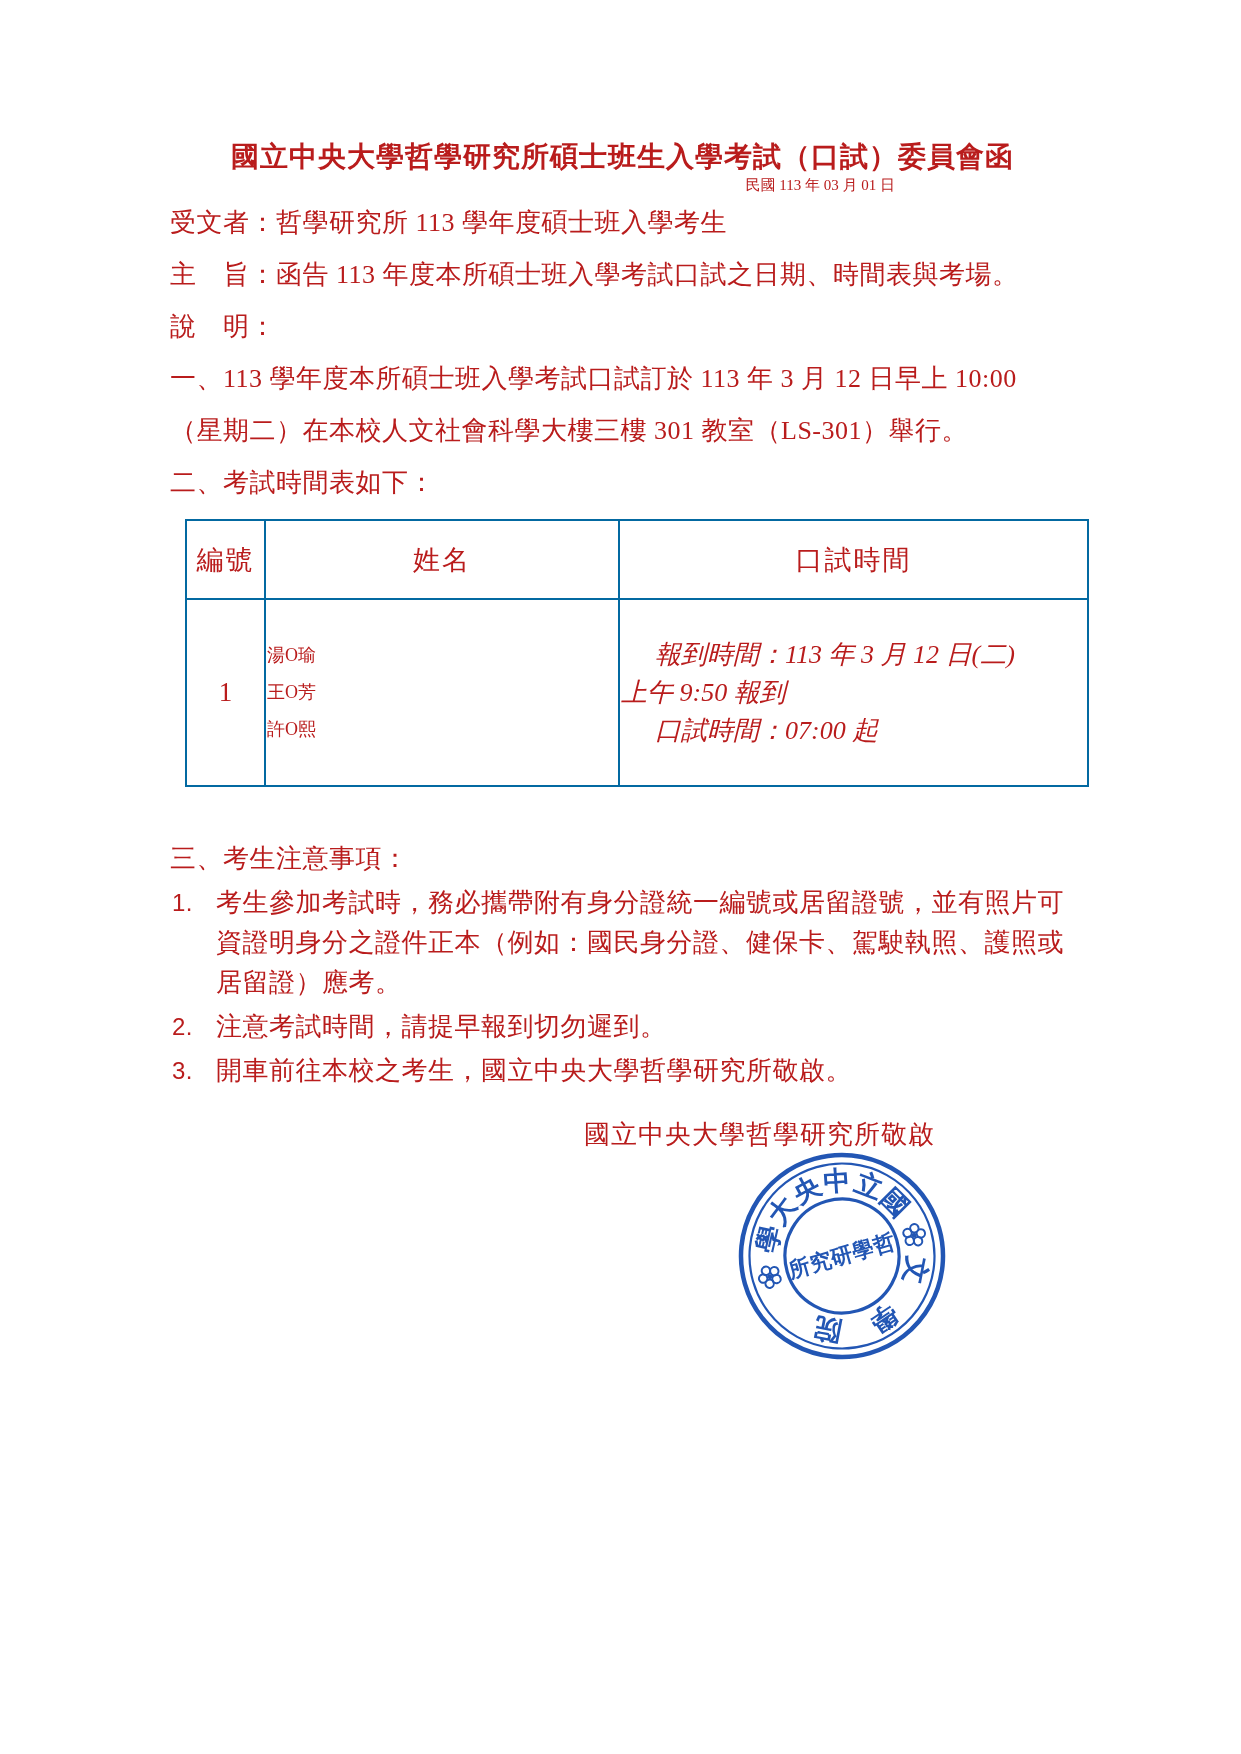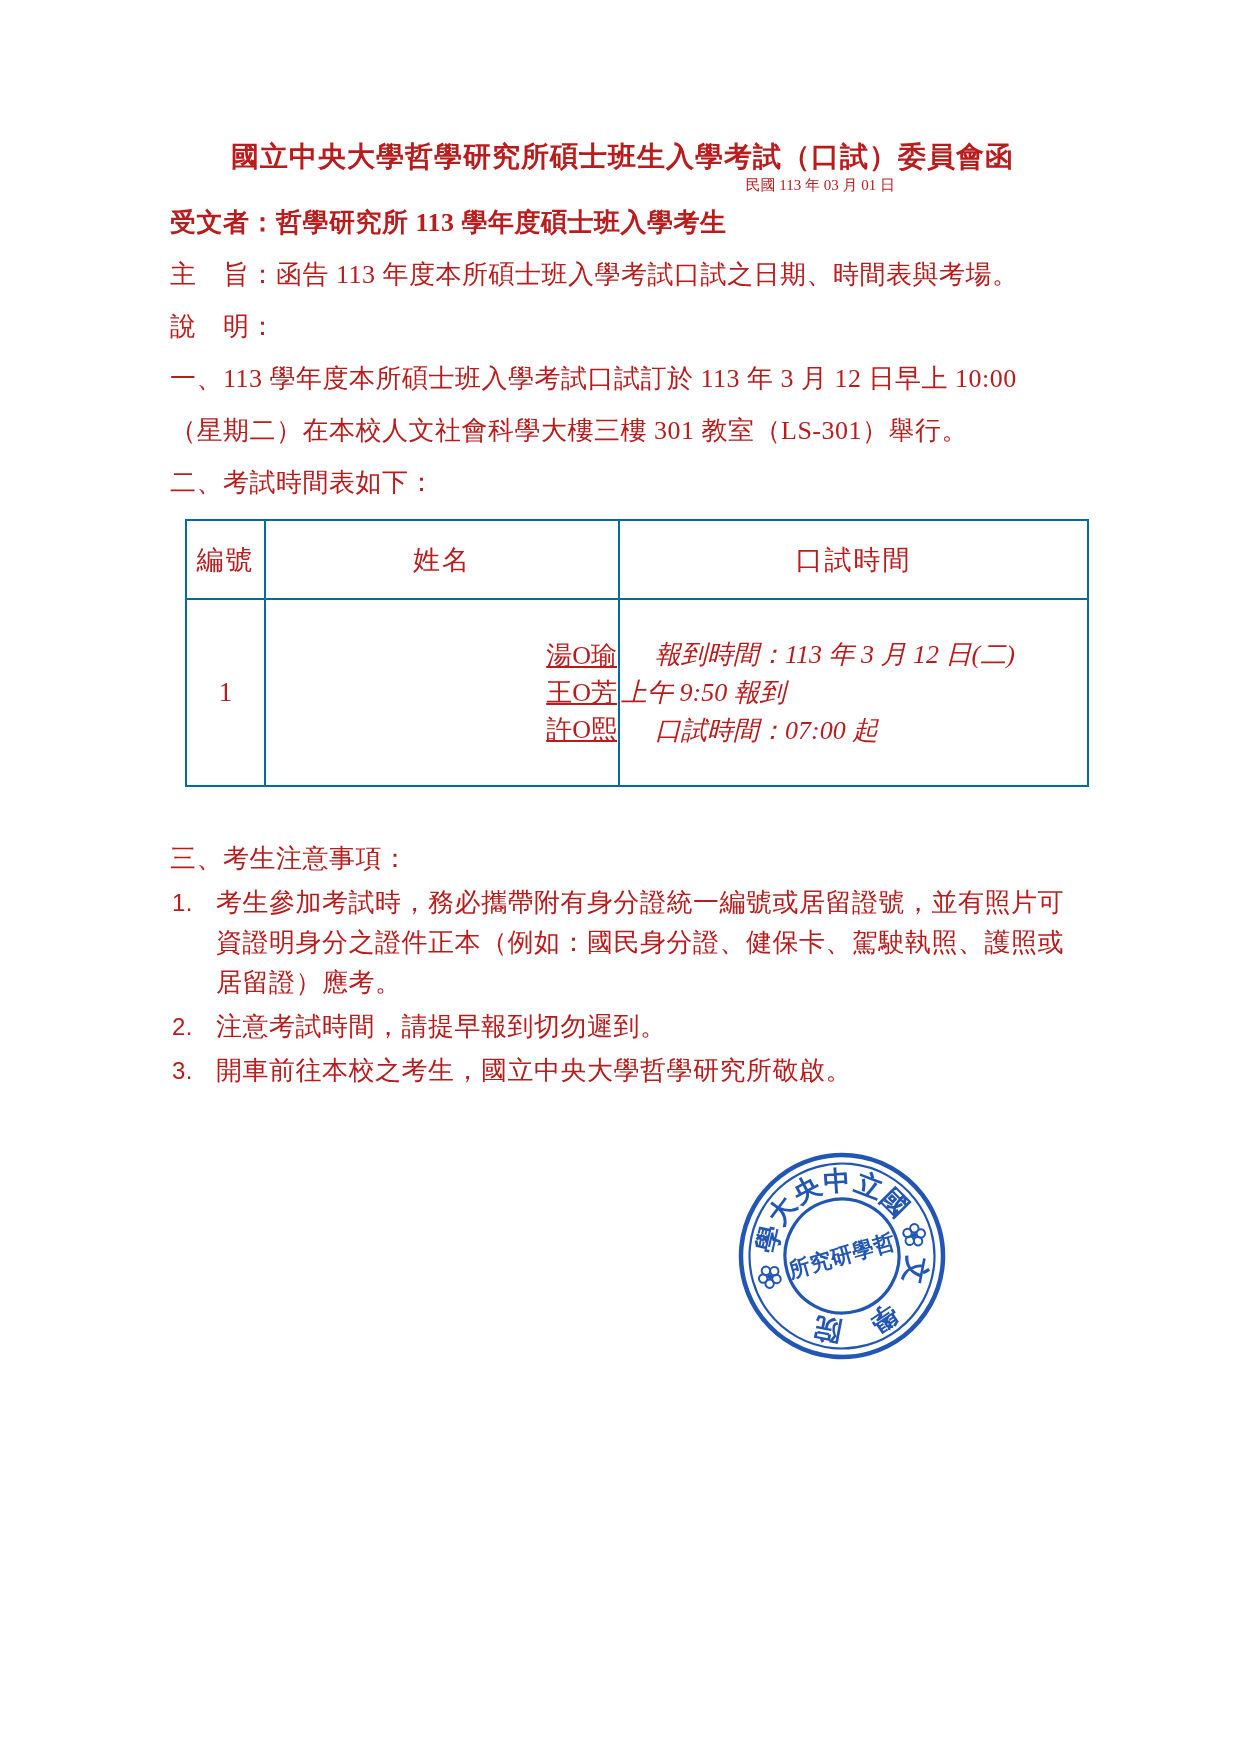--- a/index.html
+++ b/index.html
@@ -23,41 +23,41 @@
   .date{
     margin-top:0;
     font-size:15px;
     text-align:right;
     padding-right:180px;
   }
   .line{
     font-size:26px;line-height:40px;margin-top:12px;
     letter-spacing:0.5px;
   }
-  .line.first{margin-top:8px;font-weight:bold;}
+  .line.first{margin-top:8px;}
   table.sched{
     border-collapse:collapse;
     margin-top:16px;margin-left:15px;
     width:890px;table-layout:fixed;
   }
   table.sched th, table.sched td{
     border:2px solid #0369a1;
     background:#fff;
     font-weight:normal;
   }
   th.col-num, td.c-num{width:75px;}
   th.col-name, td.c-names{width:350px;}
   th.col-time, td.c-time{width:465px;}
   table.sched thead th{
     height:75px;font-size:27px;text-align:center;vertical-align:middle;
     letter-spacing:2px;
   }
   table.sched tbody td{height:183px;vertical-align:middle;}
   td.c-num{text-align:center;font-size:27px;}
-  td.c-names{text-align:right;font-size:26px;text-decoration:underline;}
+  td.c-names{text-align:left;font-size:18px;}
   td.c-names div{line-height:37px;}
   td.c-time{font-size:26px;font-style:italic;}
   td.c-time .t1{padding-left:34px;line-height:38px;}
   td.c-time .t2{line-height:38px;}
   td.c-time .t3{padding-left:34px;line-height:38px;}
   .item3{margin-top:52px;}
   .note{
     position:relative;
     padding-left:46px;
     font-size:26px;line-height:40px;
@@ -135,20 +135,21 @@
     </div>
     <div class="note">
       <span class="num">2.</span>
       <span class="txt">注意考試時間，請提早報到切勿遲到。</span>
     </div>
     <div class="note">
       <span class="num">3.</span>
       <span class="txt">開車前往本校之考生，國立中央大學哲學研究所敬啟。</span>
     </div>
 
+    <div class="closing">國立中央大學哲學研究所敬啟</div>
   </div>
 
   <svg class="stamp" viewBox="-108 -108 216 216" xmlns="http://www.w3.org/2000/svg">
     <g transform="rotate(-16)" stroke="#2256b4" fill="none">
       <circle r="101" stroke-width="4.5"></circle>
       <circle r="92.5" stroke-width="2.2"></circle>
       <circle r="57" stroke-width="3.2"></circle>
 
       <g fill="#2256b4" stroke="none" font-size="27" text-anchor="middle">
         <text transform="rotate(-61) translate(0,-75)" dy="9">學</text>

